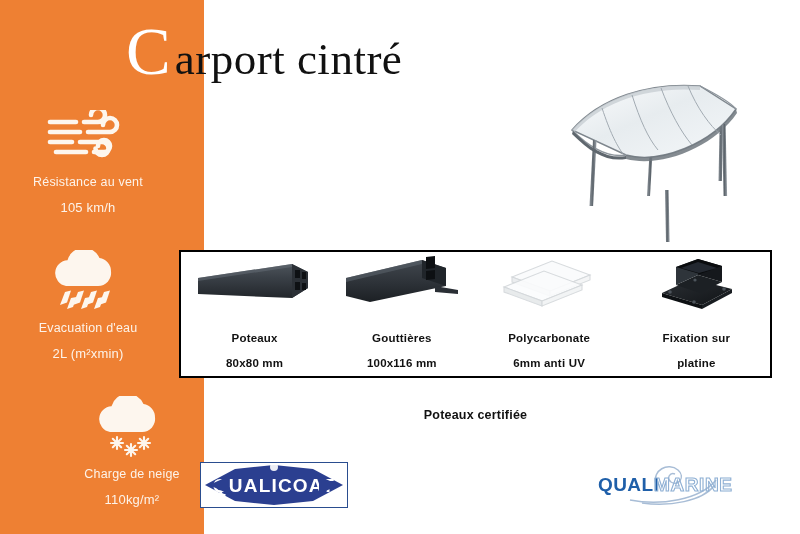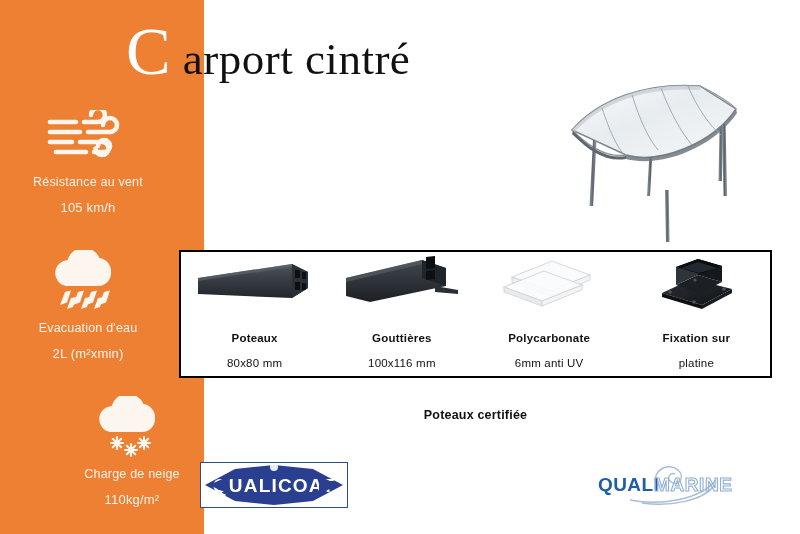--- a/index.html
+++ b/index.html
@@ -70,21 +70,21 @@
     color: #ffffff;
     font-weight: 400;
   }
   #title-rest {
     font-family: "Liberation Serif", serif;
     font-size: 45px;
     line-height: 1;
     color: #111111;
     font-weight: 400;
     letter-spacing: .5px;
-    margin-left: 12px;
+    margin-left: 4px;
   }
 
   
   #hero {
     position: absolute;
     left: 540px;
     top: 82px;
     width: 252px;
     height: 162px;
   }
@@ -118,21 +118,21 @@
   }
   .component-name {
     font-size: 11.5px;
     font-weight: 600;
     color: #111;
     margin-top: 20px;
     letter-spacing: .2px;
   }
   .component-size {
     font-size: 11.5px;
-    font-weight: 400;
+    font-weight: 700;
     color: #111;
     margin-top: 13px;
     letter-spacing: .2px;
     text-align: center;
   }
 
   
   #certification-title {
     position: absolute;
     left: 179px;

